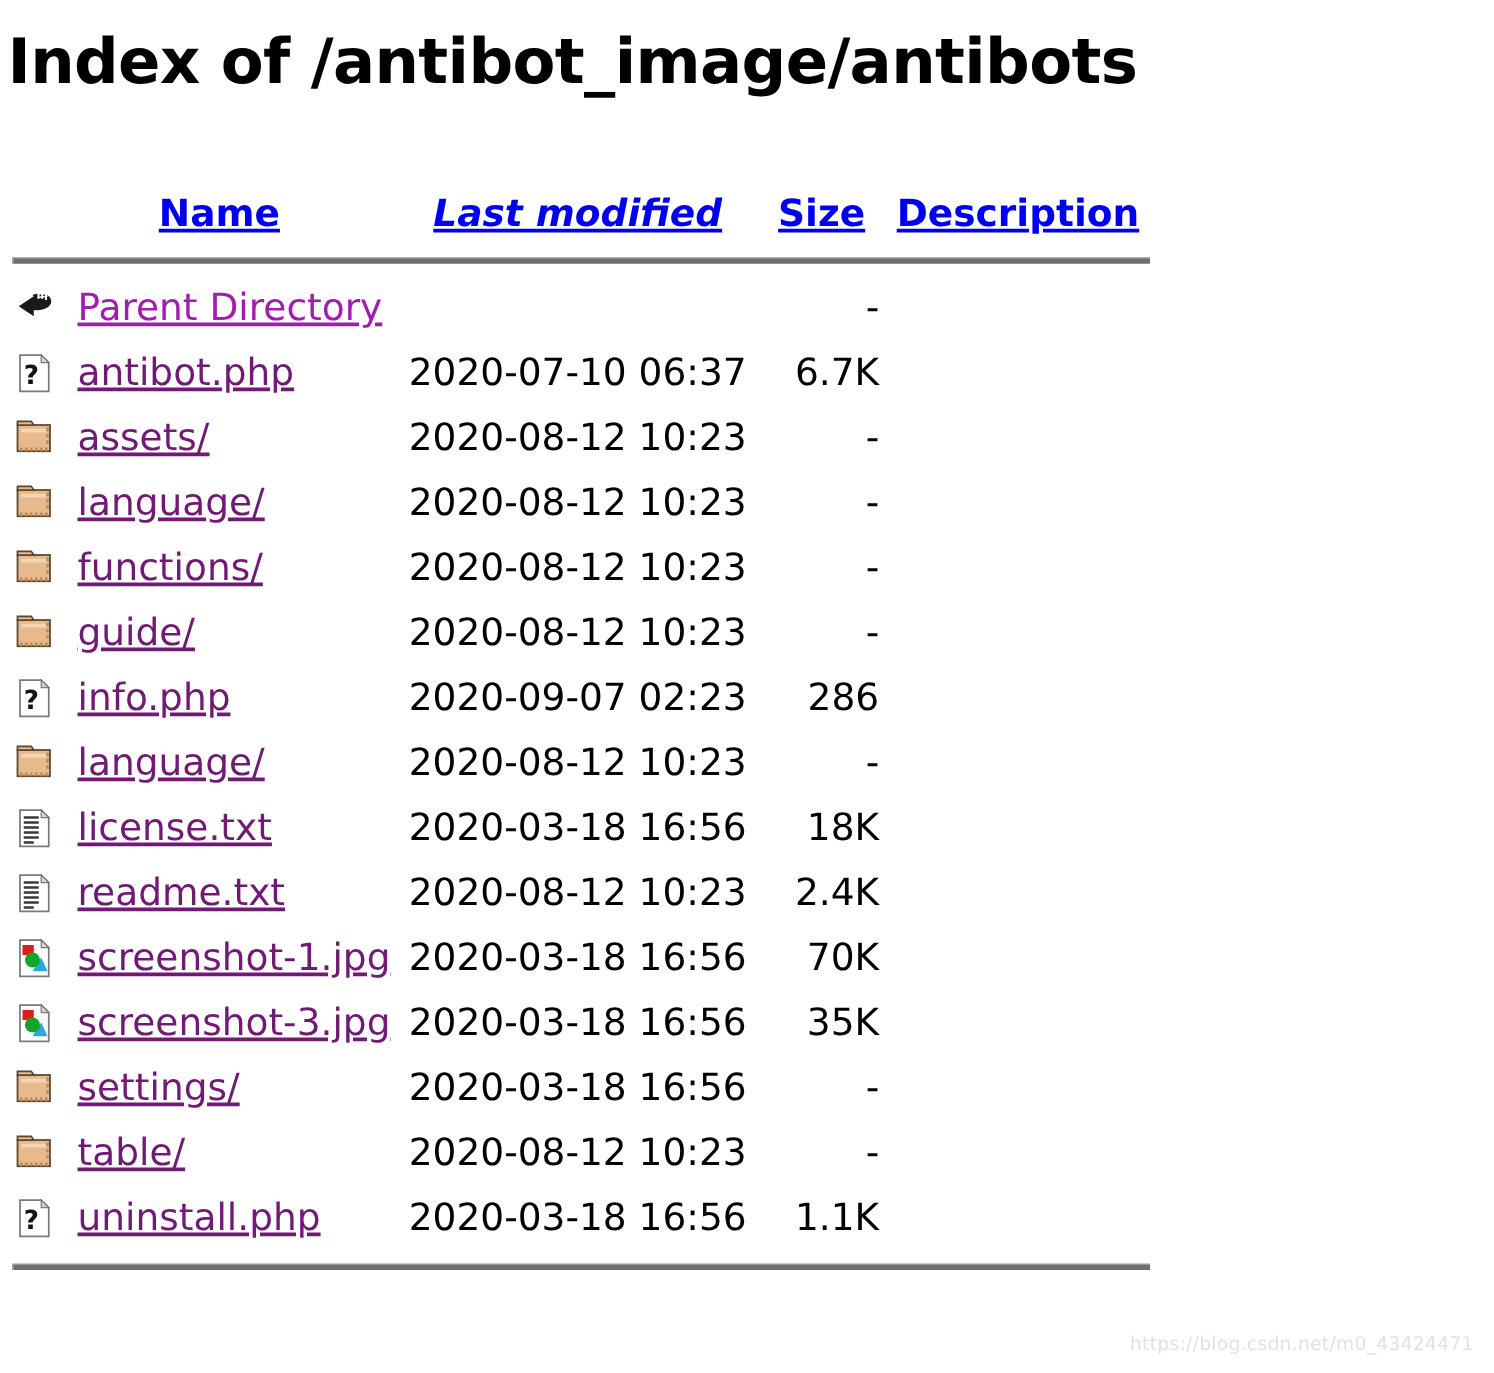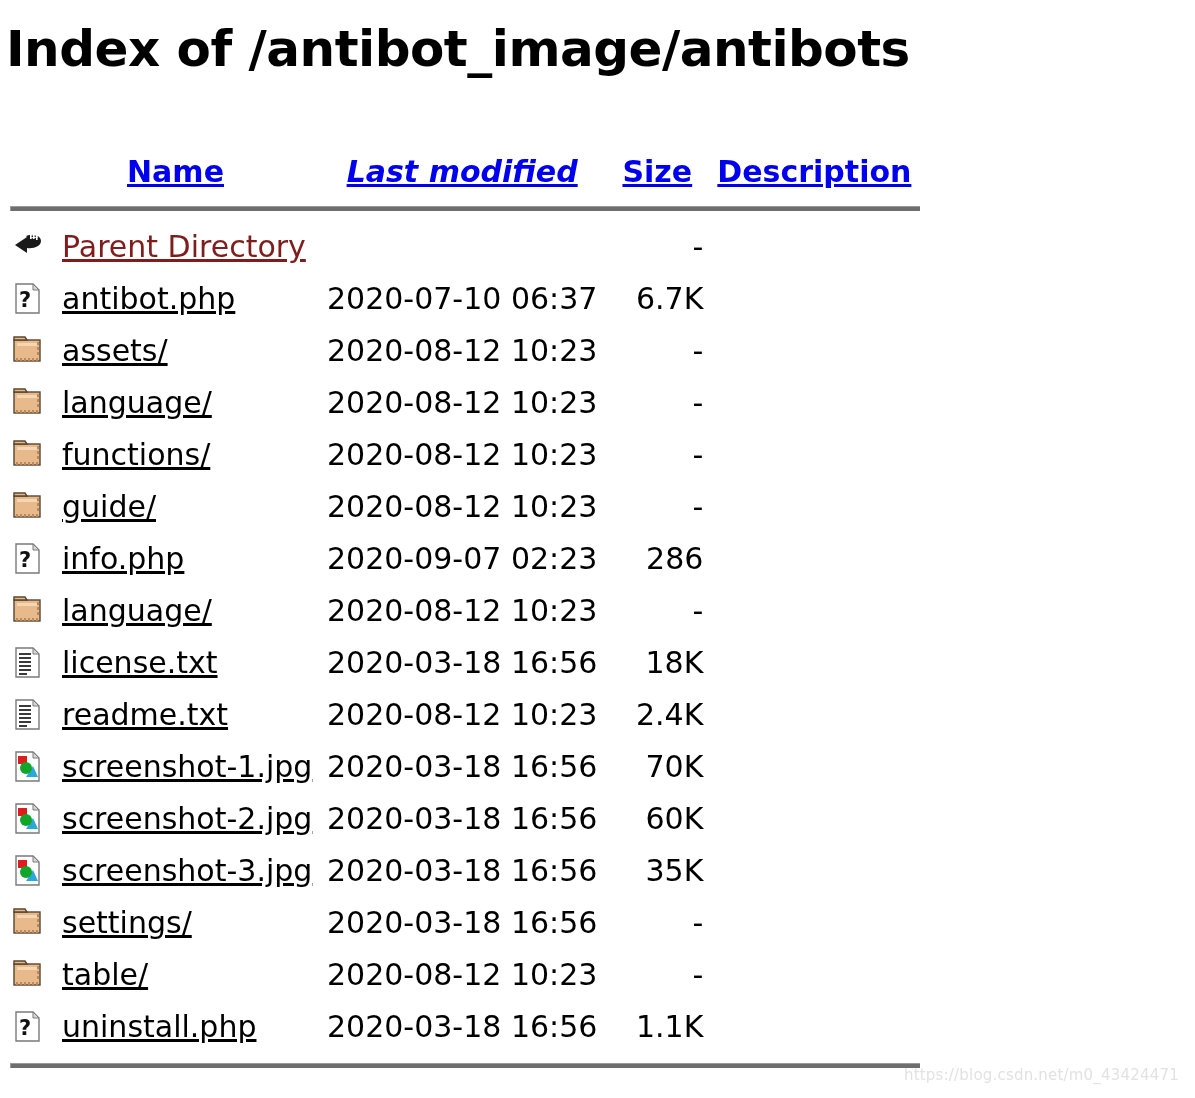--- a/index.html
+++ b/index.html
@@ -82,22 +82,22 @@
     box-sizing: border-box;
   }
 
   .file-row td { height: 52px; }
   .file-row .c-icon { padding-left: 12px; }
   .file-row .c-name { padding-left: 10px; }
   .file-row .c-date { text-align: left; padding-left: 0px; margin-top: 44px; }
   .file-row .c-size { text-align: right; padding-right: 14px; }
   .file-row .c-desc { text-align: left; }
 
-  .link-file    { color: #000000; text-align: center; }
-  .link-visited { color: #7f1d1d; }
+  .link-file    { color: #701a75; text-align: center; }
+  .link-visited { color: #a21caf; }
 
   
   .icon {
     display: inline-block;
     width: 32px;
     height: 34px;
     position: relative;
     vertical-align: middle;
   }
   .icon svg { display: block; }
@@ -345,33 +345,20 @@
         <td class="c-desc"></td>
       </tr>
       <tr class="file-row">
         <td class="c-icon"><span class="icon"><svg width="32" height="34" viewBox="0 0 32 34">
               <path d="M4 2 L21 2 L27 8 L27 31 L4 31 Z" fill="#ffffff" stroke="#7a7a7a" stroke-width="1.4"></path>
               <path d="M21 2 L21 8 L27 8 Z" fill="#d8d8d8" stroke="#7a7a7a" stroke-width="1"></path>
               <rect x="6" y="6" width="9" height="8" fill="#e01b1b"></rect>
               <path d="M14 27 L21 16 L26 27 Z" fill="#2ba7d8"></path>
               <circle cx="14" cy="18" r="6" fill="#11a62b"></circle>
             </svg></span></td>
-        <td class="c-name"><a href="#" class="link-file">screenshot-2.jpg</a></td>
-        <td class="c-date">2020-03-18 16:56</td>
-        <td class="c-size">60K</td>
-        <td class="c-desc"></td>
-      </tr>
-      <tr class="file-row">
-        <td class="c-icon"><span class="icon"><svg width="32" height="34" viewBox="0 0 32 34">
-              <path d="M4 2 L21 2 L27 8 L27 31 L4 31 Z" fill="#ffffff" stroke="#7a7a7a" stroke-width="1.4"></path>
-              <path d="M21 2 L21 8 L27 8 Z" fill="#d8d8d8" stroke="#7a7a7a" stroke-width="1"></path>
-              <rect x="6" y="6" width="9" height="8" fill="#e01b1b"></rect>
-              <path d="M14 27 L21 16 L26 27 Z" fill="#2ba7d8"></path>
-              <circle cx="14" cy="18" r="6" fill="#11a62b"></circle>
-            </svg></span></td>
         <td class="c-name"><a href="#" class="link-file">screenshot-3.jpg</a></td>
         <td class="c-date">2020-03-18 16:56</td>
         <td class="c-size">35K</td>
         <td class="c-desc"></td>
       </tr>
       <tr class="file-row">
         <td class="c-icon"><span class="icon"><svg width="32" height="34" viewBox="0 0 32 34">
               <rect x="2" y="6" width="26" height="21" fill="#E8B98A" stroke="#5a4630" stroke-width="1.4"></rect>
               <path d="M2 6 L2 3 L13 3 L15 6 Z" fill="#E8B98A" stroke="#5a4630" stroke-width="1.4"></path>
               <rect x="5" y="9" width="20" height="3" fill="#f3d6b4"></rect>

